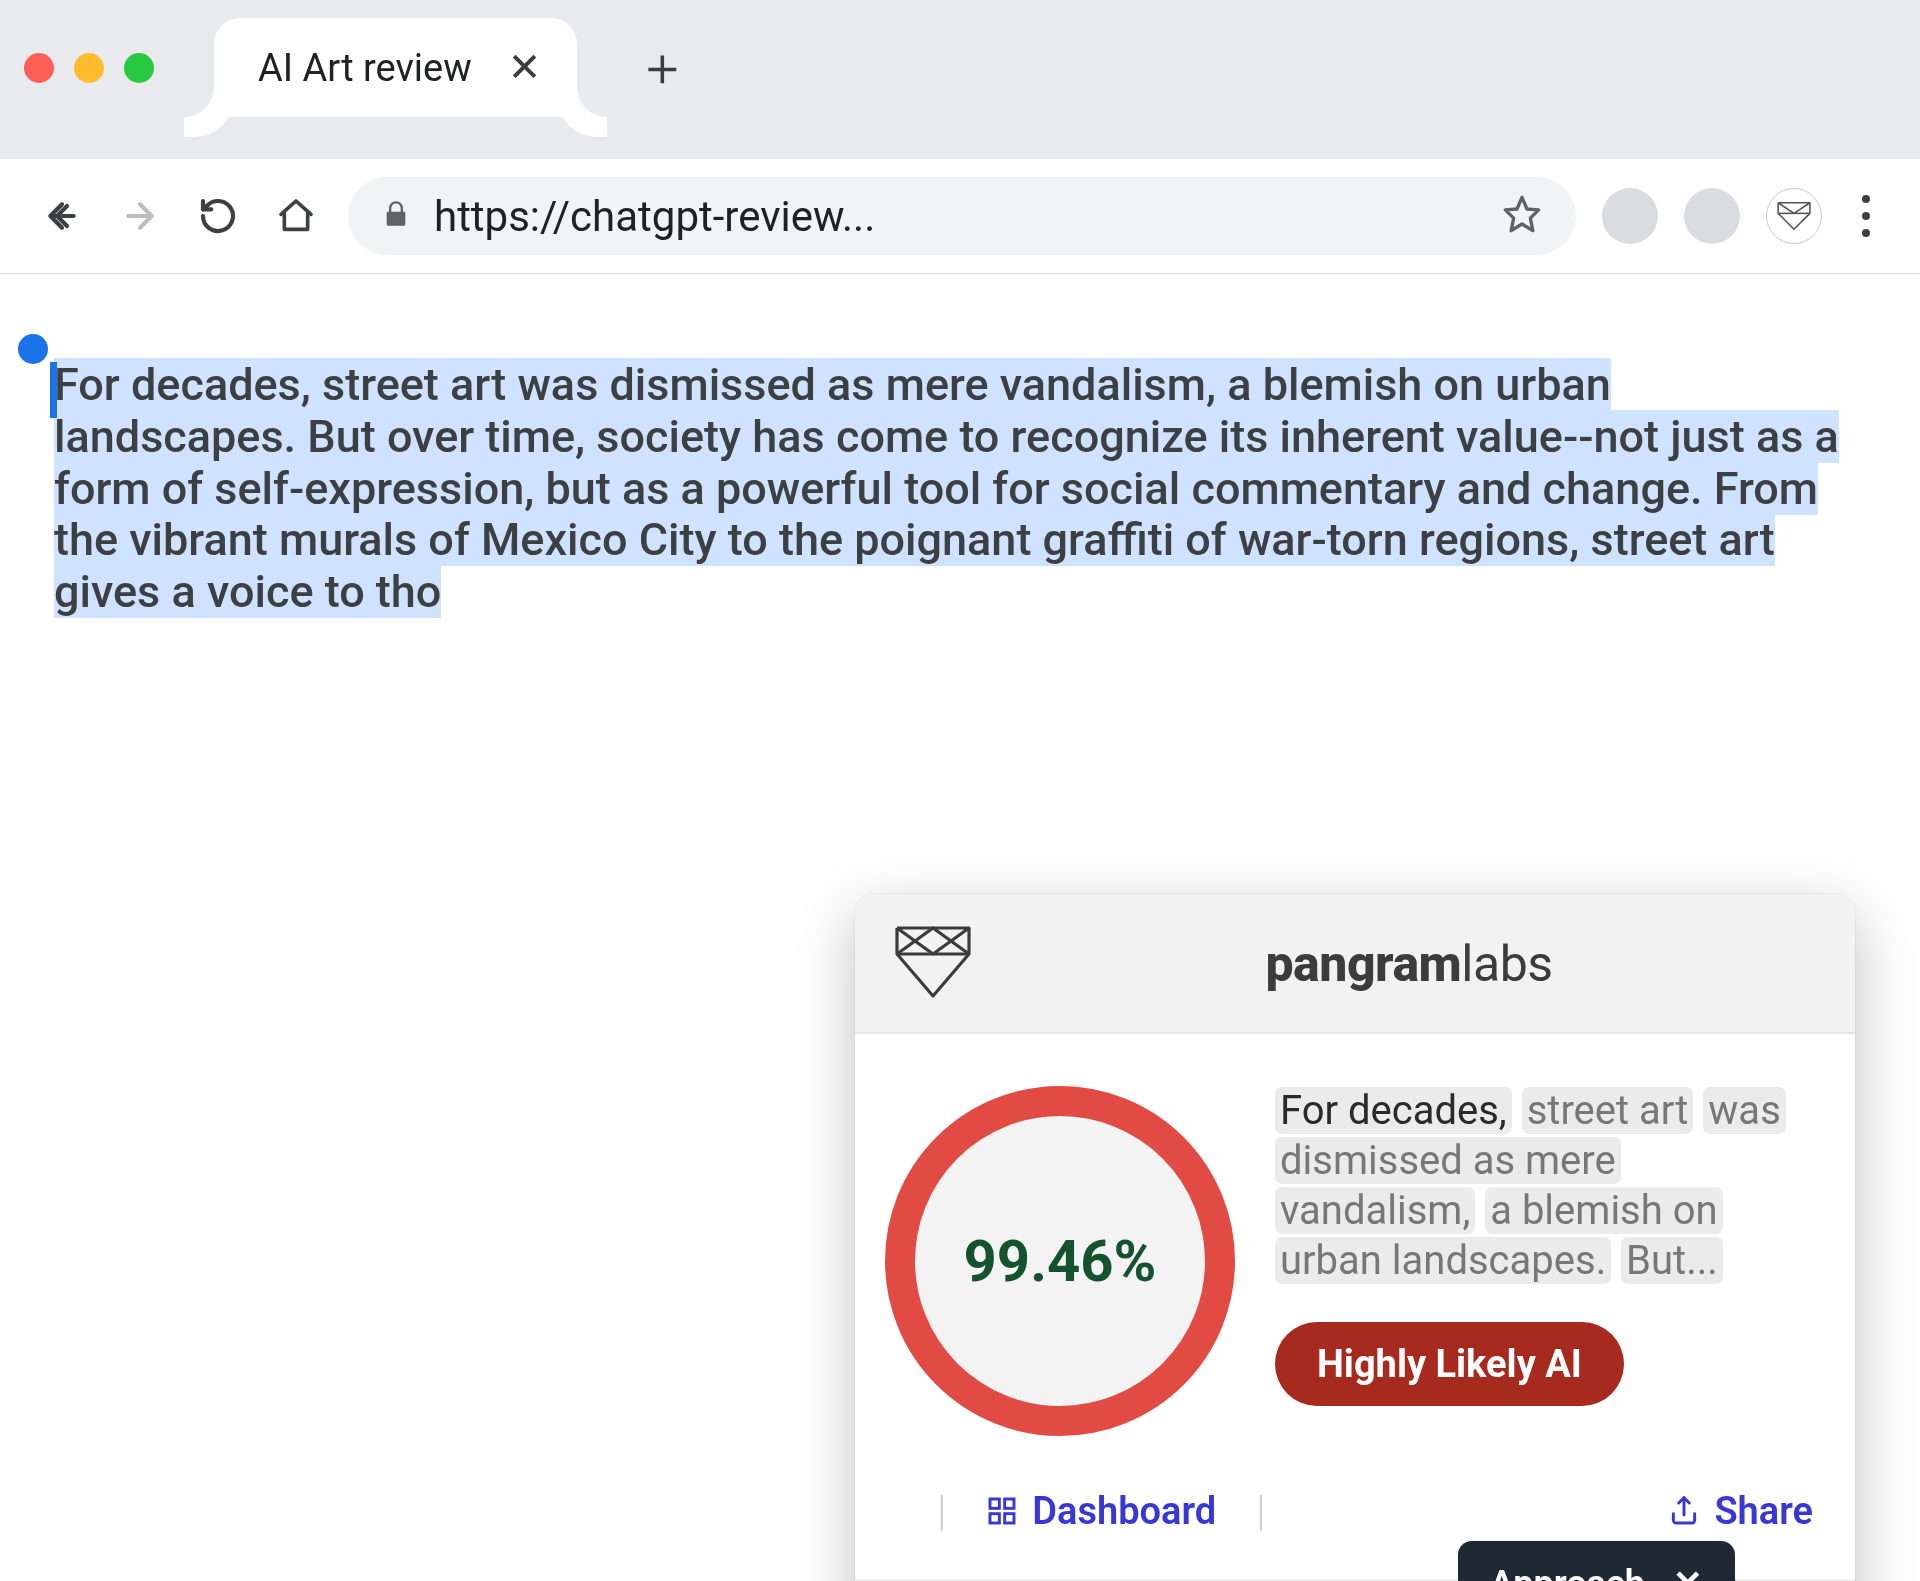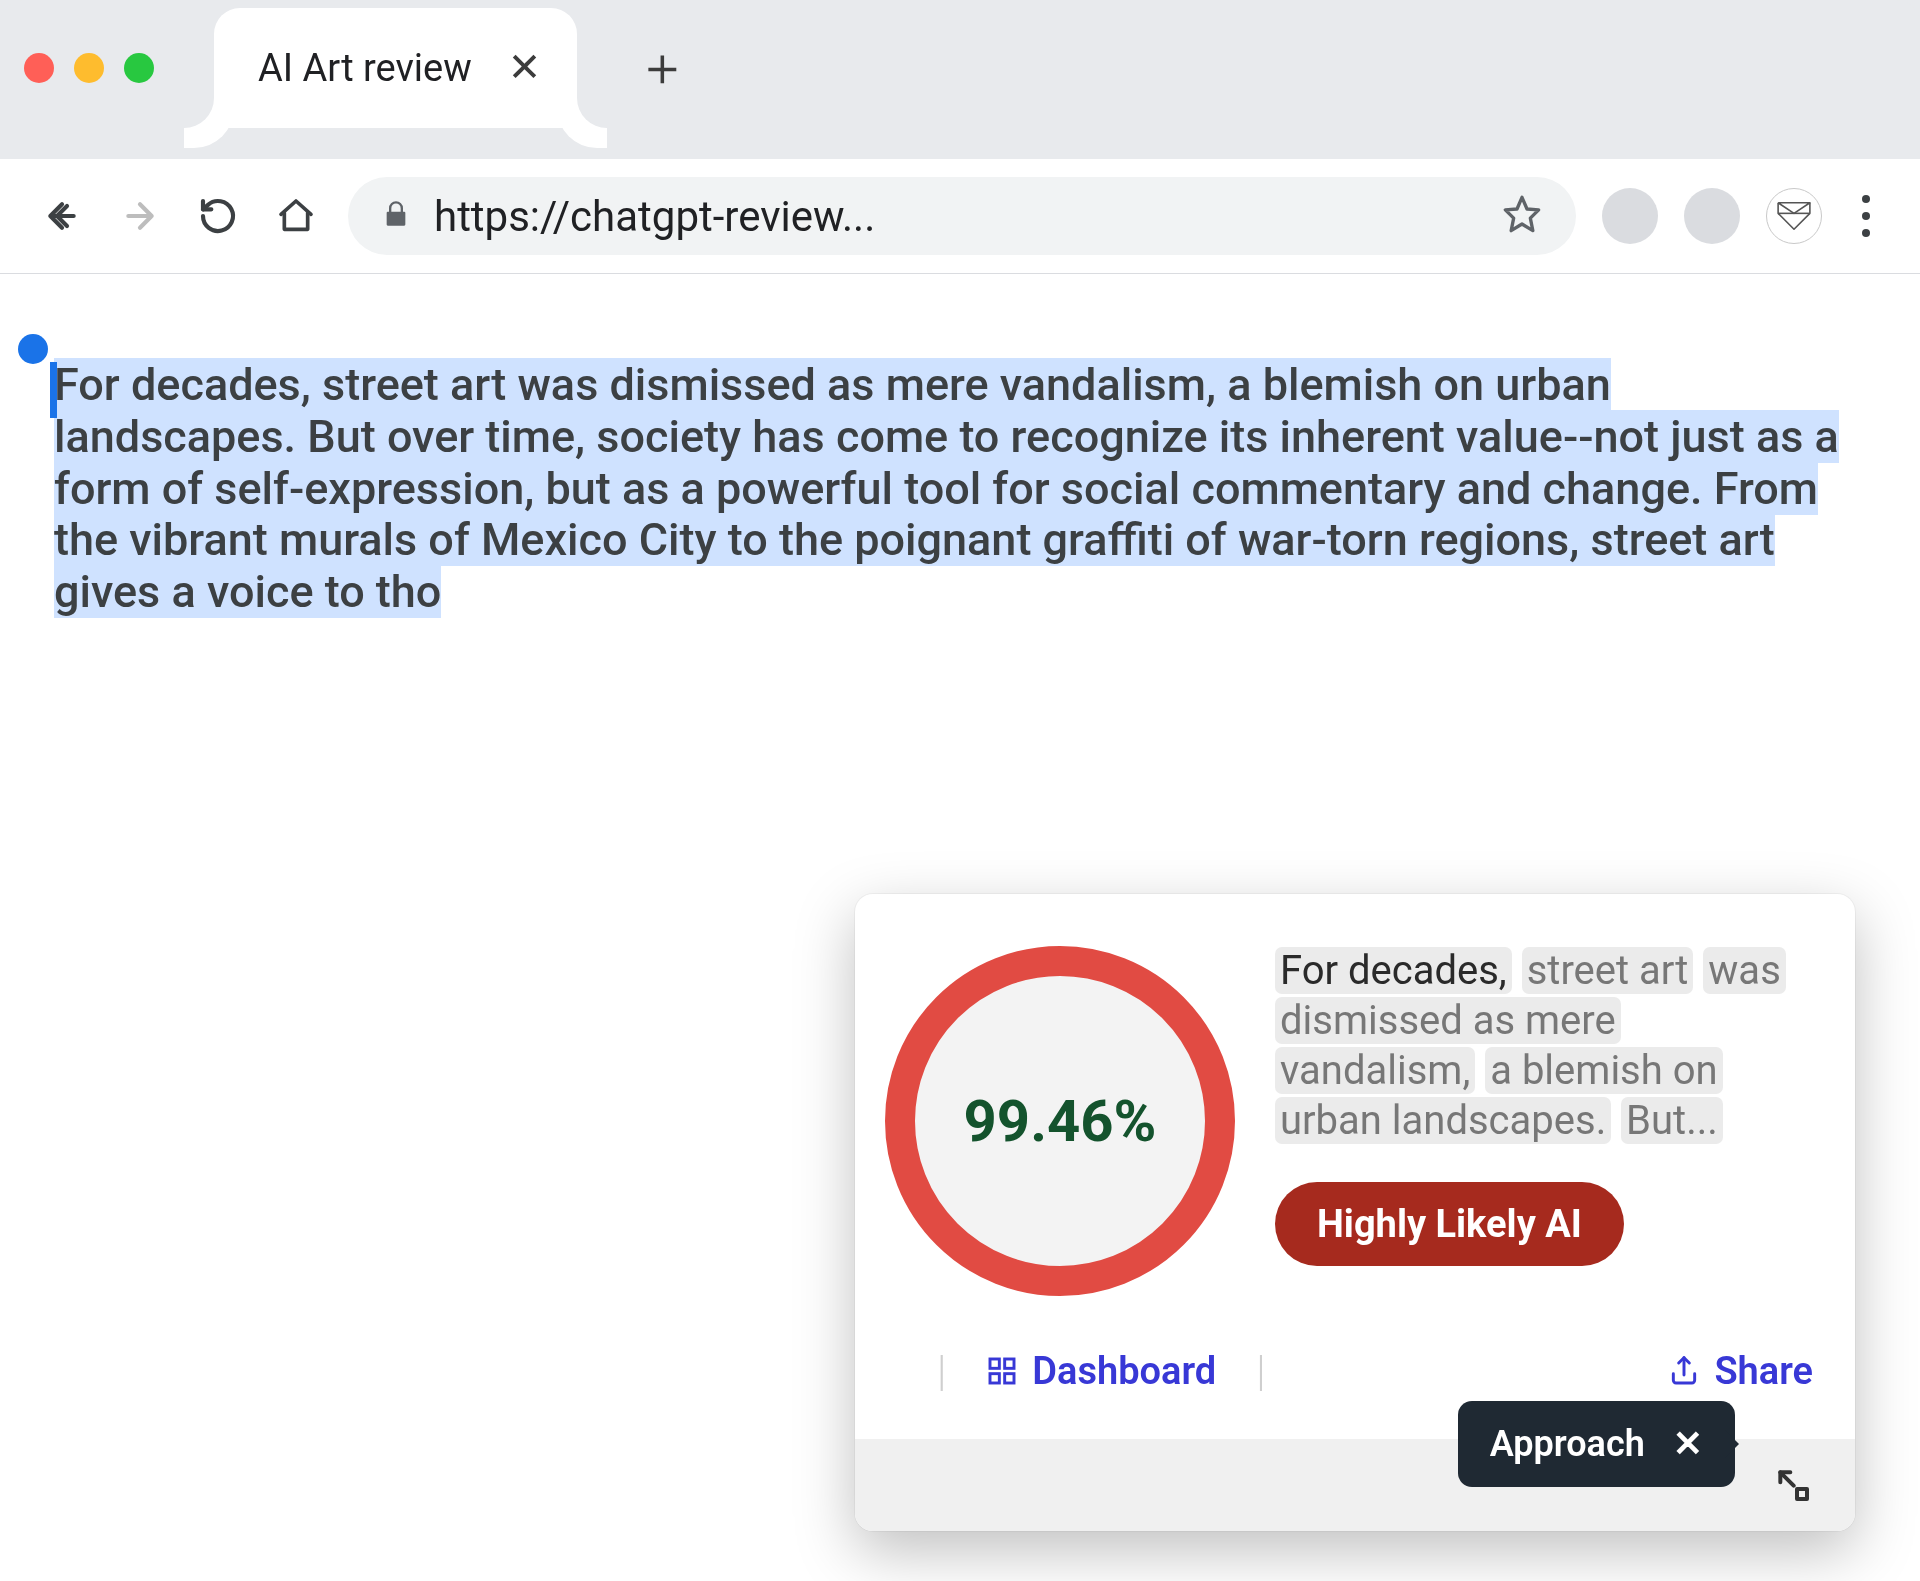--- a/index.html
+++ b/index.html
@@ -32,21 +32,21 @@
     align-items: center;
   }
   .tl { width: 30px; height: 30px; border-radius: 50%; }
   .tl.red { background: #ff5f57; }
   .tl.yellow { background: #febc2e; }
   .tl.green { background: #28c840; }
   .tab {
     display: flex;
     align-items: center;
     background: #ffffff;
-    height: 120px;
+    height: 99px;
     border-radius: 26px 26px 0 0;
     padding: 0 36px 0 44px;
     gap: 36px;
     position: relative;
   }
   .tab::before, .tab::after {
     content: "";
     position: absolute;
     bottom: 0;
     width: 30px;
@@ -406,20 +406,33 @@
   </div>
 
   <div class="page">
     <div class="sel-handle"></div>
     <div class="caret-bar"></div>
     <div class="article">
       <span class="hl">For decades, street art was dismissed as mere vandalism, a blemish on urban landscapes. But over time, society has come to recognize its inherent value--not just as a form of self-expression, but as a powerful tool for social commentary and change. From the vibrant murals of Mexico City to the poignant graffiti of war-torn regions, street art gives a voice to tho</span>
     </div>
 
     <div class="popup">
+      <div class="popup-header">
+        <span class="popup-logo-icon">
+          <svg viewBox="0 0 40 38" fill="none" stroke="currentColor" stroke-width="1.6" stroke-linejoin="round">
+            <polyline points="2 2 38 2 20 15 2 2"></polyline>
+            <polyline points="2 2 2 15 20 36 38 15 38 2"></polyline>
+            <polyline points="2 15 38 15"></polyline>
+            <polyline points="2 15 20 2 38 15"></polyline>
+          </svg>
+        </span>
+        <div class="popup-brand">
+          <span class="bold">pangram</span><span class="light">labs</span>
+        </div>
+      </div>
 
       <div class="popup-body">
         <div class="gauge-wrap">
           <div class="gauge-ring">
             <span class="gauge-value">99.46%</span>
           </div>
         </div>
         <div class="popup-right">
           <div class="snippet">
             <span class="kw strong">For decades,</span>

